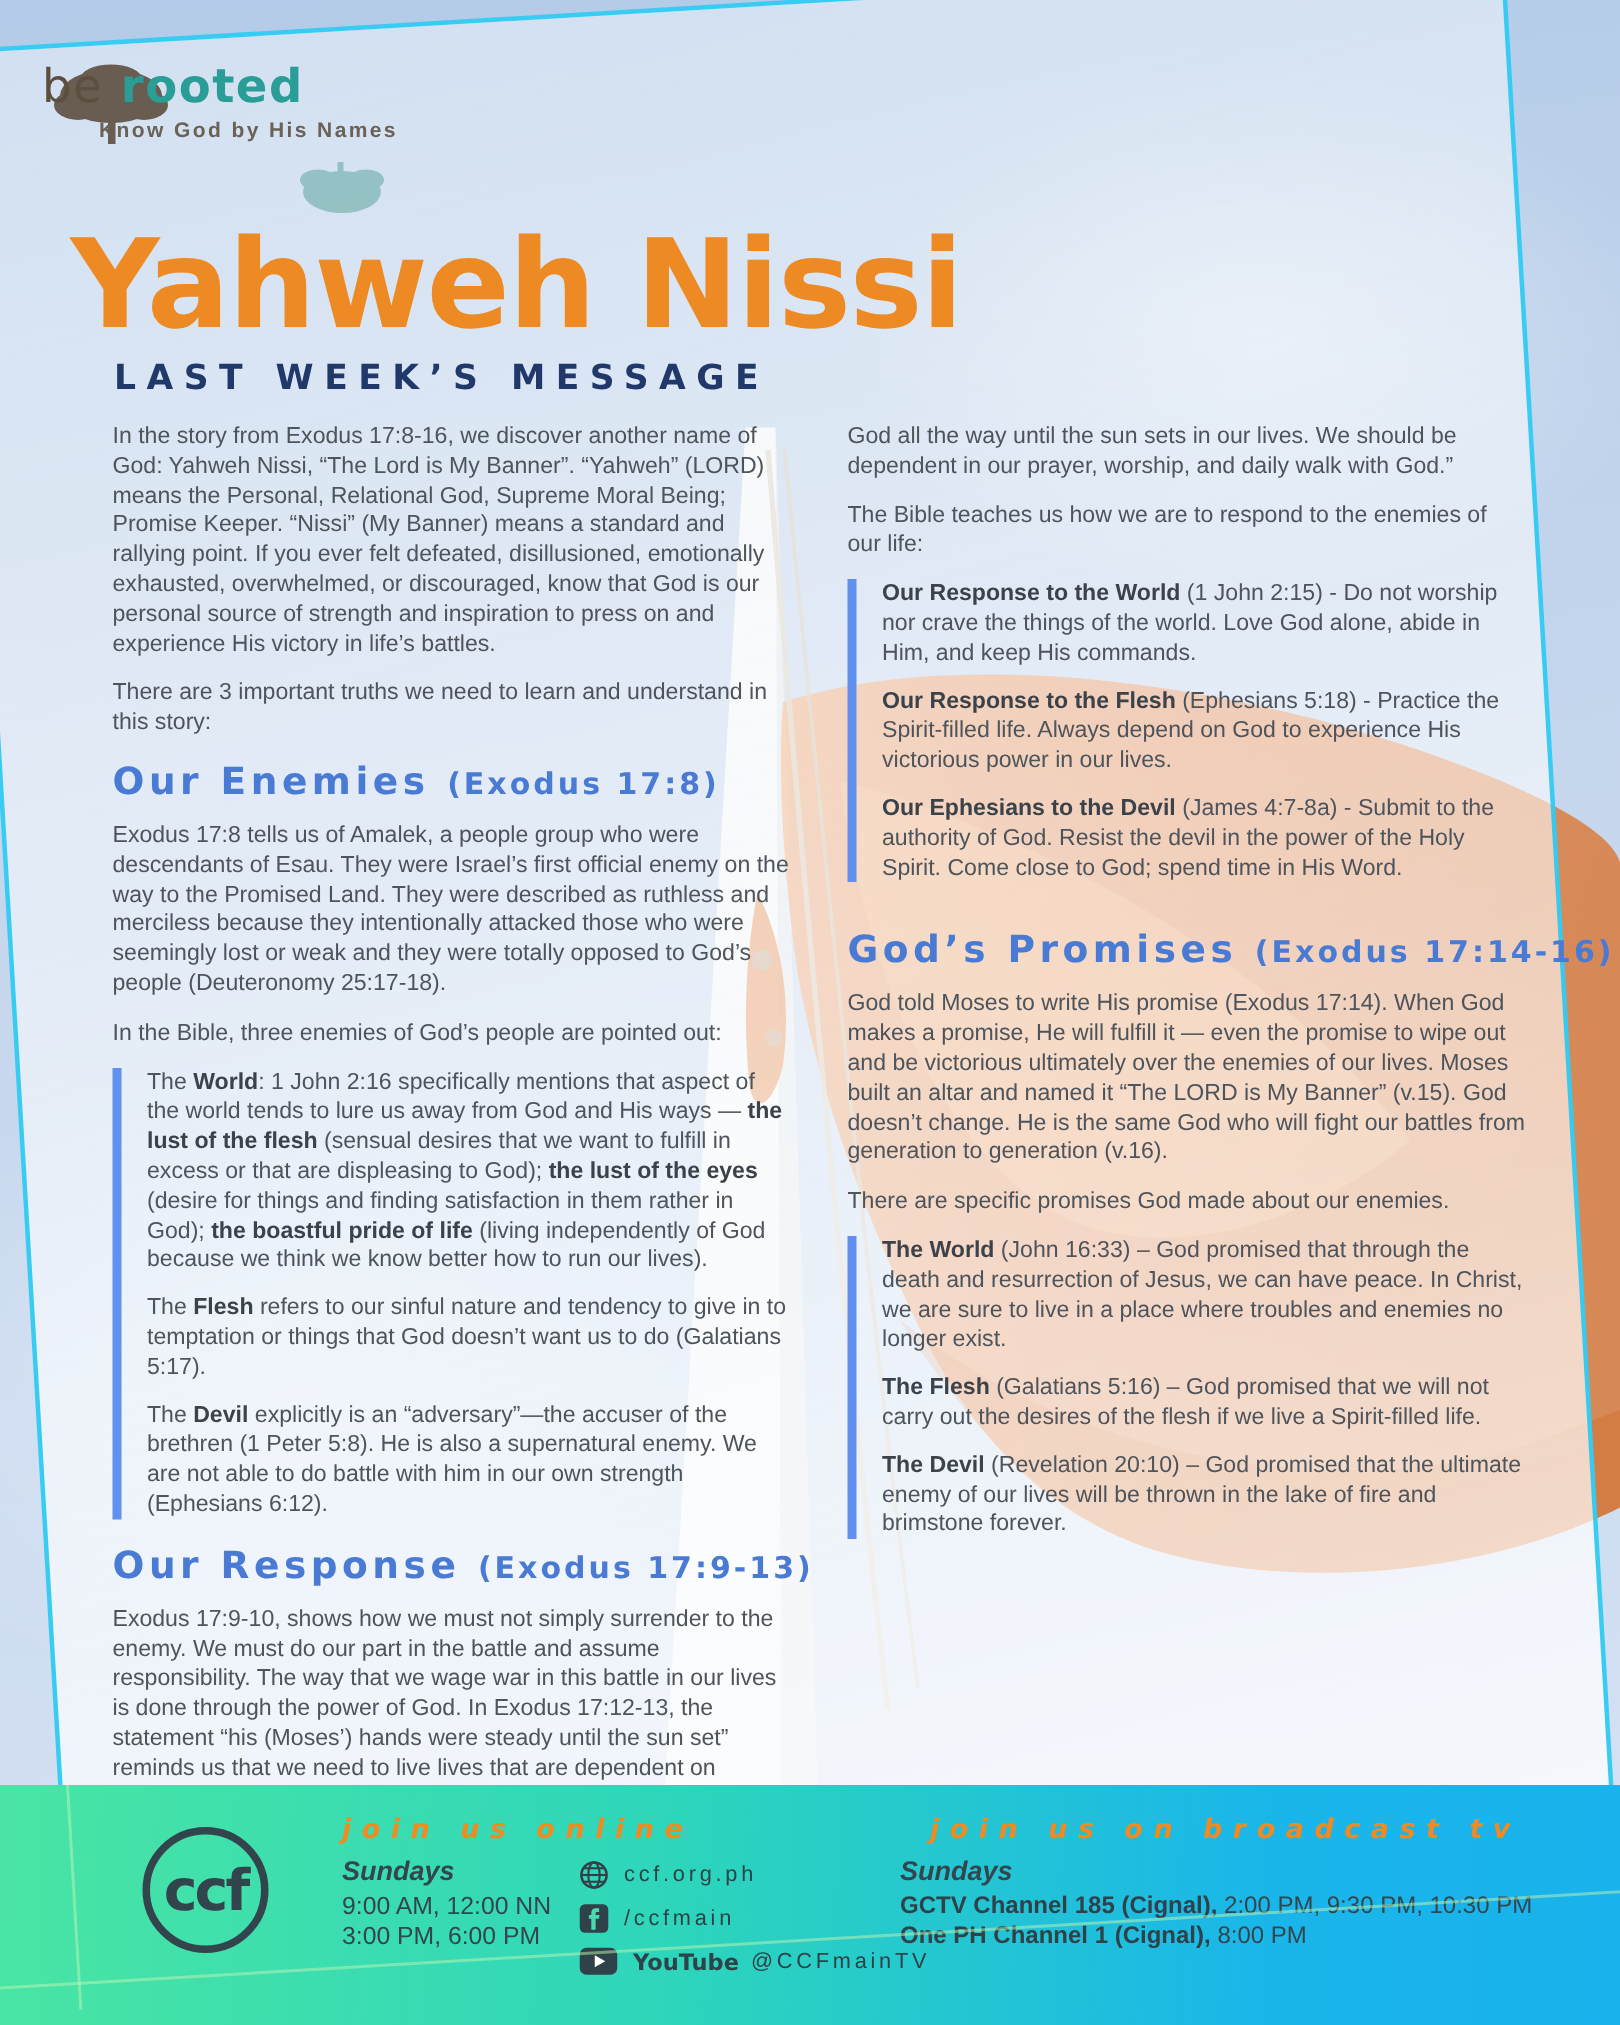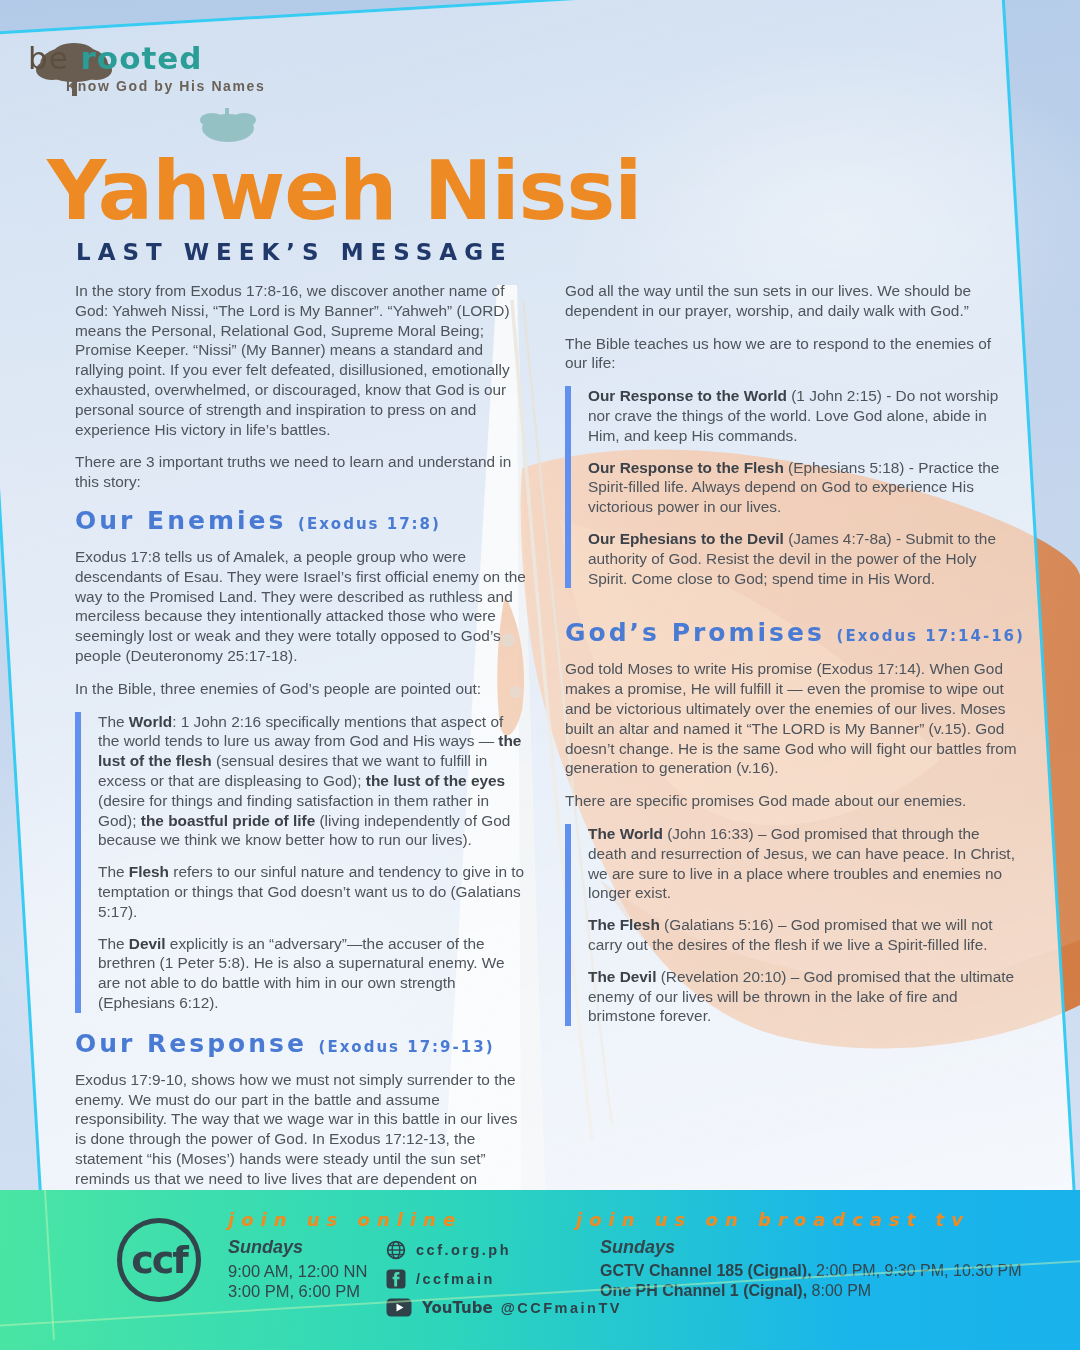--- a/index.html
+++ b/index.html
@@ -32,48 +32,48 @@
   .page-subtitle{ position:absolute; left:76px; top:239px; font-family:"DejaVu Sans", sans-serif;
                   font-size:23px; font-weight:700; letter-spacing:7px; color:#21386B; }
 
   
   .col{ position:absolute; top:281px; width:452px; }
   .col-left{ left:75px; } .col-right{ left:565px; }
   .p{ font-size:15.4px; line-height:19.8px; color:#4e545b; margin-bottom:13px; }
   .p strong, .bq strong{ color:#3c4249; }
   .section-heading{ font-family:"DejaVu Sans", sans-serif; color:#4a7bd4; font-weight:700;
                     font-size:25px; letter-spacing:3px; margin:14px 0 12px; white-space:nowrap; }
-  .section-ref{ font-size:15px; letter-spacing:2px; }
+  .section-ref{ font-size:20px; letter-spacing:2px; }
   .blockgroup{ border-left:6px solid #6190EE; padding-left:17px; margin:4px 0 16px; }
   .bq{ font-size:15.4px; line-height:19.8px; color:#4e545b; margin-bottom:12px; }
   .blockgroup .bq:last-child{ margin-bottom:0; }
 
   
   .footer{ position:absolute; left:0; top:1190px; width:1080px; height:160px; z-index:4;
            background:linear-gradient(92deg,#4AE5A4 0%, #2DD5BB 42%, #1AB6EA 78%, #19B2EC 100%); }
   .edge-line{ position:absolute; z-index:5; background:rgba(190,245,180,.5); }
   .edge-bottom{ left:-10px; top:135px; width:1120px; height:2px; transform:rotate(-3.4deg); transform-origin:0 0; }
   .edge-left{ left:44px; top:0; width:2px; height:150px; transform:rotate(-3.4deg); transform-origin:50% 0; }
-  .ccf-logo{ position:absolute; left:117px; top:28px; width:84px; height:84px; border:5px solid #32454c;
+  .ccf-logo{ position:absolute; left:95px; top:28px; width:84px; height:84px; border:5px solid #32454c;
              border-radius:50%; display:flex; align-items:center; justify-content:center;
              font-family:"DejaVu Sans", sans-serif; font-weight:800; font-size:38px; color:#32454c;
              letter-spacing:-2px; }
   .f-heading{ font-family:"DejaVu Sans", sans-serif; color:#F08A21; font-weight:700; font-size:18px;
               letter-spacing:7px; white-space:nowrap;font-style:italic; }
   .online{ position:absolute; left:228px; top:19px; }
   .sched{ position:absolute; left:228px; top:47px; color:#33464e; }
   .sched-day{ font-size:18px; font-weight:700; margin-bottom:3px;font-style:italic; }
   .sched-line{ font-size:16.5px; line-height:20px; }
   .links{ position:absolute; left:386px; top:50px; color:#2f4249; }
   .link-row{ display:flex; align-items:center; margin-bottom:9px; }
   .link-row svg{ margin-right:10px; flex:0 0 auto; }
-  .link-label{ font-size:14.5px; letter-spacing:2.5px;font-weight:bold; }
+  .link-label{ font-size:14.5px; letter-spacing:2.5px; }
   .yt-word{ font-family:"DejaVu Sans", sans-serif; font-weight:700; font-size:15px; letter-spacing:0;
             margin-right:8px; }
-  .broadcast{ position:absolute; left:576px; top:19px; }
+  .broadcast{ position:absolute; left:620px; top:19px; }
   .b-sched{ position:absolute; left:600px; top:47px; color:#33464e; }
   .b-line{ font-size:16px; line-height:19.5px; }
   .b-line strong{ color:#2f4249; }
 </style>
 </head>
 <body>
 
 <div class="canvas">
 
   <div class="cloud cloud1"></div>

